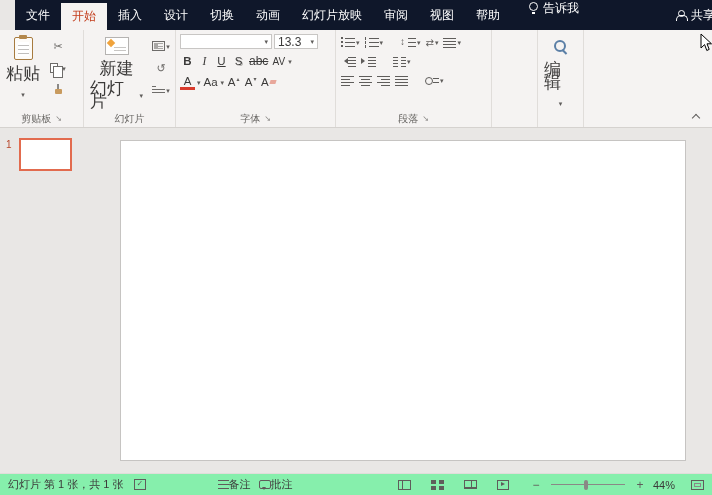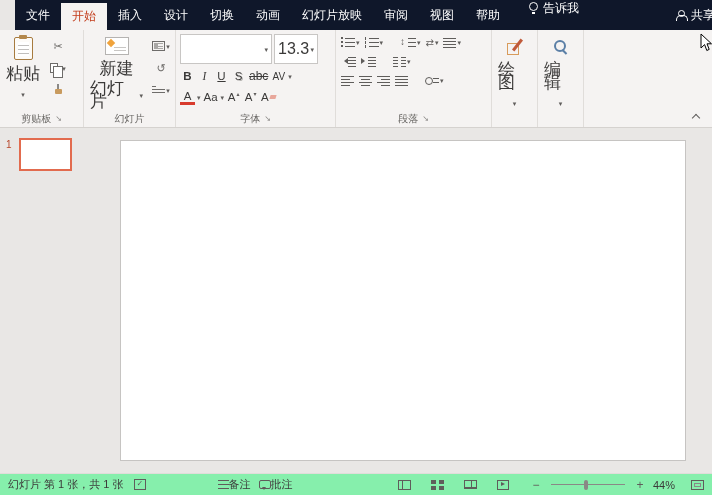--- a/index.html
+++ b/index.html
@@ -44,21 +44,21 @@
 .i-newslide::before{content:"";position:absolute;left:2px;top:2px;width:6px;height:6px;background:#F0A33C;transform:rotate(45deg)}
 .i-newslide::after{content:"";position:absolute;right:2px;bottom:3px;width:12px;height:1px;background:#C8C6C4;box-shadow:0 -3px 0 #C8C6C4}
 .i-layout{width:13px;height:10px;border:1px solid #6E6C6A;position:relative}
 .i-layout::before{content:"";position:absolute;left:1px;top:1px;width:4px;height:6px;background:#A9A7A5}
 .i-layout::after{content:"";position:absolute;right:1px;top:1px;width:5px;height:6px;background-image:linear-gradient(#A9A7A5,#A9A7A5),linear-gradient(#A9A7A5,#A9A7A5),linear-gradient(#A9A7A5,#A9A7A5);background-position:0 0,0 2.5px,0 5px;background-size:5px 1px;background-repeat:no-repeat}
 .i-section{width:13px;height:10px;background-image:linear-gradient(#6E6C6A,#6E6C6A),linear-gradient(#6E6C6A,#6E6C6A),linear-gradient(#6E6C6A,#6E6C6A);background-position:0 1px,0 4px,0 7px;background-size:4px 1px,13px 1px,13px 1px;background-repeat:no-repeat}
 
 .rows{display:flex;flex-direction:column;gap:3px;width:100%;padding:2px 2px}
 .frow,.prow{display:flex;align-items:center;gap:2px}
 .prow{gap:3px}
-.combo{height:30px;background:#fff;border:1px solid #C8C6C4;display:flex;align-items:center;padding:0 3px;font-size:16px}
+.combo{height:15px;background:#fff;border:1px solid #C8C6C4;display:flex;align-items:center;padding:0 3px;font-size:12px}
 .combo .val{flex:1}
 .fontname{width:92px}.fontsize{width:44px}
 .fbtn{min-width:15px;height:16px;display:inline-flex;align-items:center;justify-content:center;font-size:11.5px;padding:0 1px}
 .bold{font-weight:bold}
 .italic{font-style:italic;font-family:"Liberation Serif","DejaVu Serif",serif}
 .underl{text-decoration:underline}
 .shadowl{text-shadow:1px 1px 0 #B5B3B1}
 .strike{text-decoration:line-through;font-size:12px}
 .spacing{font-size:10px}
 .acolor{border-bottom:3px solid #D83B2D;height:15px;line-height:12px}
@@ -310,27 +310,20 @@
           </div>
         </div>
       </div>
       <div class="glabel">
         <span>段落</span>
         <span class="launcher">↘</span>
       </div>
     </section>
 
     <section class="group g-draw">
-      <div class="gbody">
-        <div class="bigbtn">
-          <span class="i-draw"></span>
-          <span>绘图</span>
-          <span class="dd"></span>
-        </div>
-      </div>
       <div class="glabel"></div>
     </section>
 
     <section class="group g-edit">
       <div class="gbody">
         <div class="bigbtn">
           <span class="i-edit"></span>
           <span>编辑</span>
           <span class="dd"></span>
         </div>

